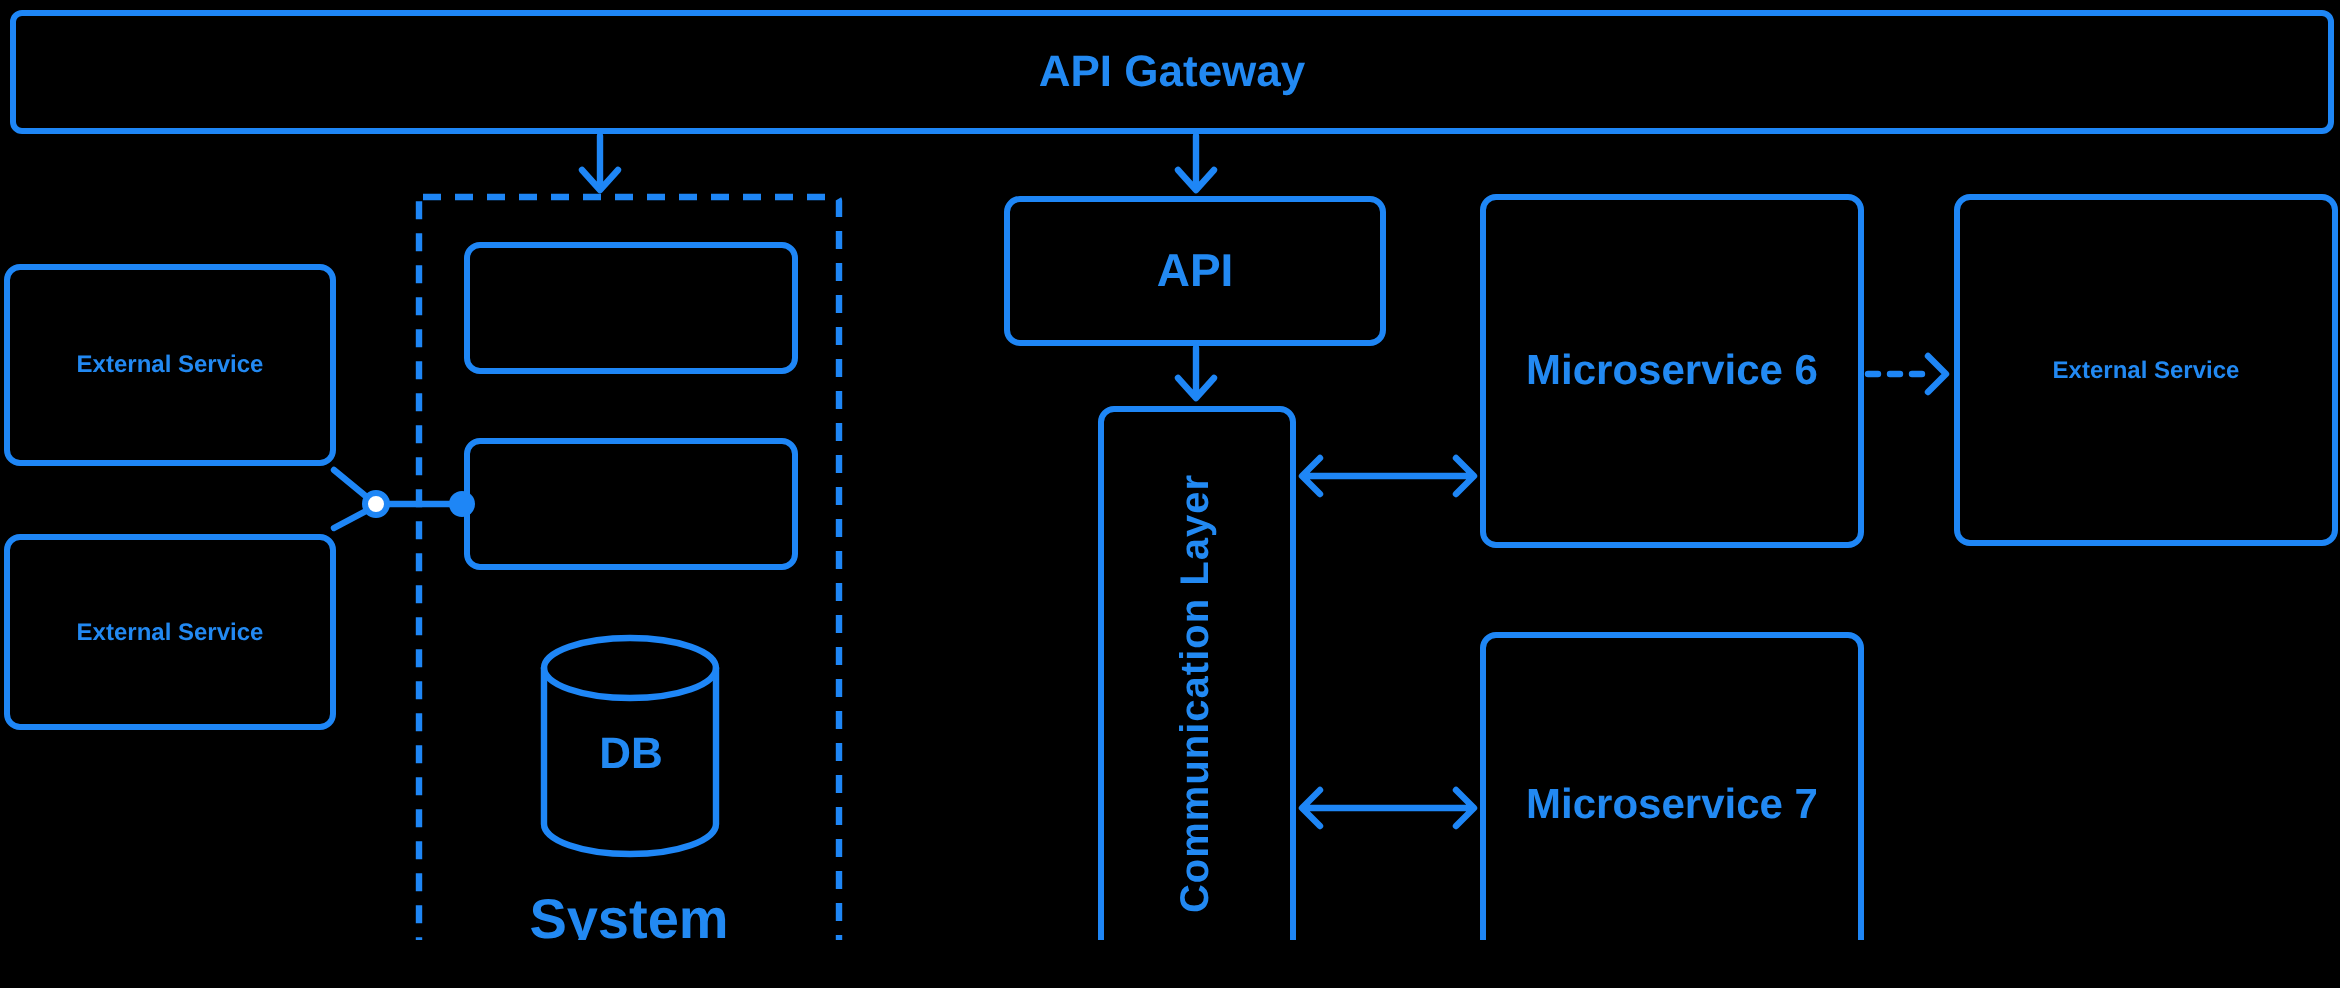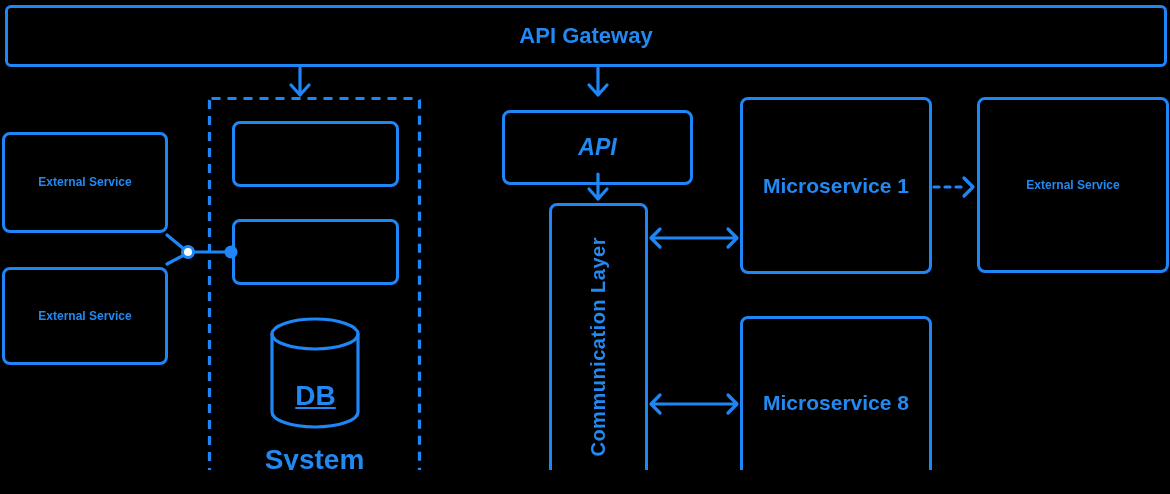--- a/index.html
+++ b/index.html
@@ -57,41 +57,41 @@
   .ext-label {
     display: block;
     width: 96px;
     font-size: 12px;
     line-height: 35px;
   }
   .ext1 { left: 2px; top: 132px; width: 166px; height: 101px; }
   .ext2 { left: 2px; top: 267px; width: 166px; height: 98px; }
   .inner1 { left: 232px; top: 121px; width: 167px; height: 66px; }
   .inner2 { left: 232px; top: 219px; width: 167px; height: 66px; }
-  .api { left: 502px; top: 110px; width: 191px; height: 75px; font-size: 23px; font-style: italic; }
+  .api { left: 502px; top: 98px; width: 191px; height: 75px; font-size: 23px; }
   .comm { left: 549px; top: 203px; width: 99px; height: 287px; }
   .comm .v-label {
     writing-mode: vertical-rl;
     transform: rotate(180deg);
     font-size: 20px;
     letter-spacing: 0.5px;
     white-space: nowrap;
   }
   .ms1 { left: 740px; top: 97px; width: 192px; height: 177px; font-size: 21px; }
   .ms2 { left: 740px; top: 316px; width: 192px; height: 174px; font-size: 21px; }
   .ext-right { left: 977px; top: 97px; width: 192px; height: 176px; }
 
   .free-label {
     position: absolute;
     color: var(--text);
     font-weight: bold;
     text-align: center;
     z-index: 2;
   }
-  .db-label { left: 272px; top: 380px; width: 87px; font-size: 28px; text-decoration: underline; }
+  .db-label { left: 272px; top: 364px; width: 87px; font-size: 22px; }
   .system-label { left: 208px; top: 444px; width: 213px; font-size: 28px; }
 </style>
 </head>
 <body>
 
 <div id="canvas">
 
   <svg class="layer" width="1170" height="494" viewBox="0 0 1170 494">
 
     <rect class="st dashed-rect" x="209.5" y="98.5" width="210" height="390" rx="2"></rect>
@@ -152,23 +152,23 @@
 
   <div class="node api">
     <span>API</span>
   </div>
 
   <div class="node comm">
     <span class="v-label">Communication Layer</span>
   </div>
 
   <div class="node ms1">
-    <span>Microservice 1</span>
+    <span>Microservice 6</span>
   </div>
   <div class="node ms2">
-    <span>Microservice 8</span>
+    <span>Microservice 7</span>
   </div>
 
   <div class="node ext-right">
     <span class="ext-label">External Service</span>
   </div>
 
 </div>
 
 </body></html>

